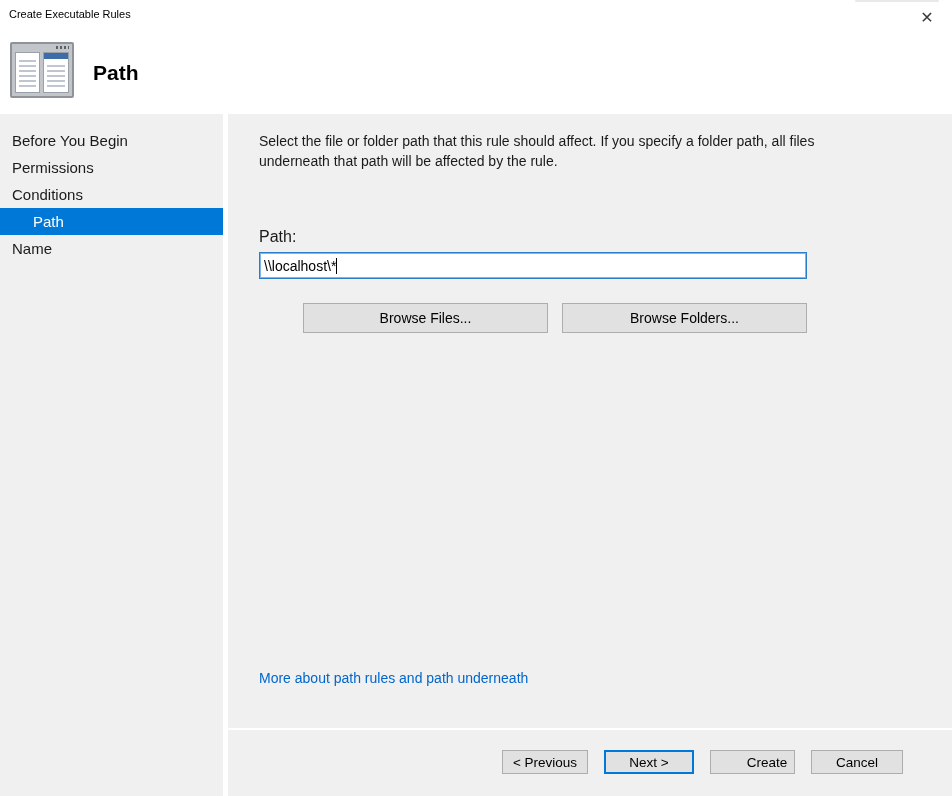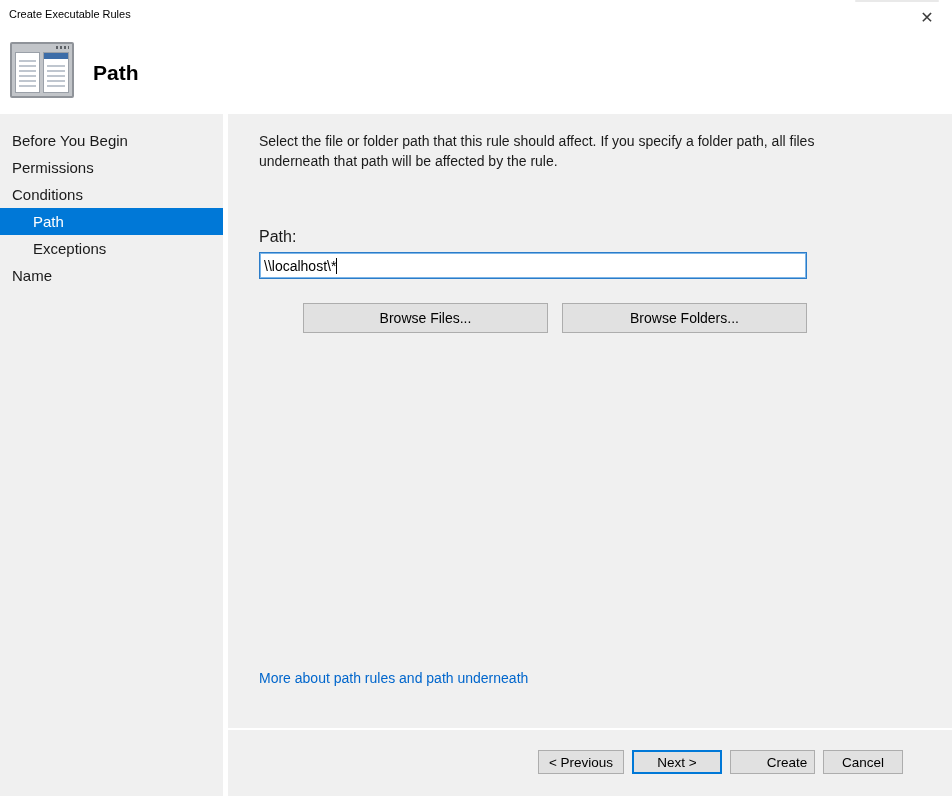--- a/index.html
+++ b/index.html
@@ -125,27 +125,27 @@
     font-size: 14px; color: #0066cc; cursor: pointer; text-decoration: none;
   }
 
   .h-sep {
     position: absolute; left: 0; top: 614px; width: 724px; height: 2px;
     background: #ffffff;
   }
 
   .footer {
     position: absolute; top: 636px; right: 49px;
-    display: flex; gap: 8px;
+    display: flex; gap: 16px;
   }
   .footer .btn { height: 24px; font-size: 13.5px; }
   .btn-previous { width: 86px; }
   .btn-next     { width: 90px; border: 2px solid #0078d7; }
   .btn-create   { width: 85px; padding-left: 29px; }
-  .btn-cancel   { width: 80px; }
+  .btn-cancel   { width: 92px; }
 </style>
 </head>
 <body>
 
 <div class="win-header">
   <div class="corner-artifact"></div>
   <div class="win-title">Create Executable Rules</div>
   <div class="close-btn">✕</div>
 
   <div class="wiz-icon">
@@ -164,21 +164,20 @@
   <div class="page-heading">Path</div>
 </div>
 
 <div class="win-body">
 
   <div class="sidebar">
     <div class="side-item">Before You Begin</div>
     <div class="side-item">Permissions</div>
     <div class="side-item">Conditions</div>
     <div class="side-item indent selected">Path</div>
-    <div class="side-item indent">Exceptions</div>
     <div class="side-item">Name</div>
   </div>
   <div class="v-sep"></div>
 
   <div class="main">
     <div class="instruction">Select the file or folder path that this rule should affect. If you specify a folder path, all files underneath that path will be affected by the rule.</div>
 
     <div class="path-label">Path:</div>
 
     <div class="textbox">

